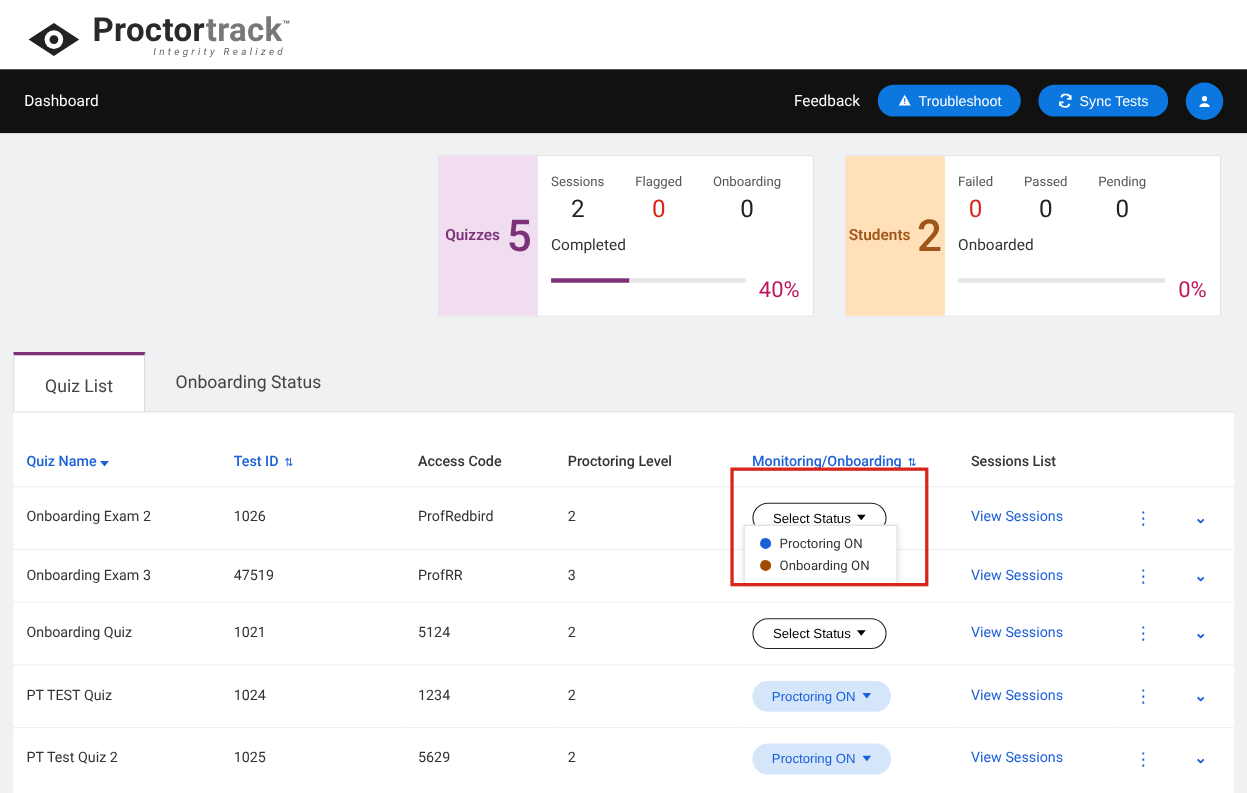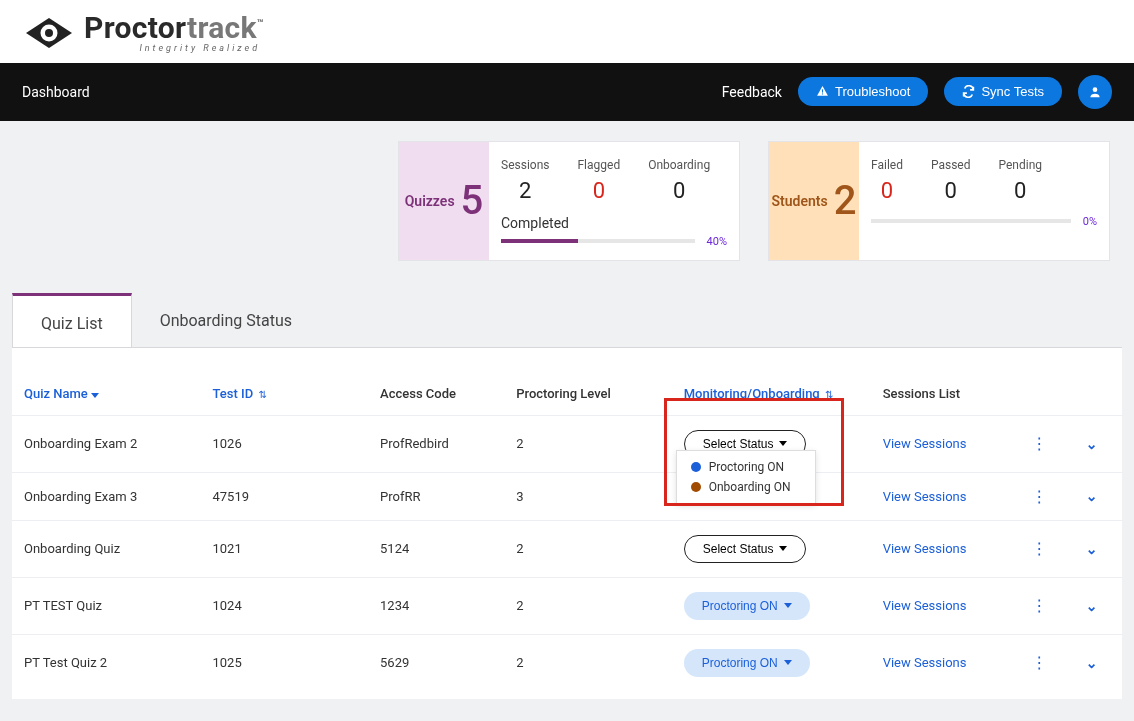--- a/index.html
+++ b/index.html
@@ -8,21 +8,21 @@
       background: #f0f1f3;
       color: #333;
       width: 1134px;
     }
 
     
     .logo-bar {
       background: #fff;
       padding: 14px 24px 10px;
       display: flex;
-      align-items: center;
+      align-items: flex-end;
       gap: 10px;
     }
     .logo-eye {
       width: 50px; height: 34px;
       position: relative;
     }
     .logo-eye svg { display: block; }
     .logo-text {
       display: flex; flex-direction: column;
     }
@@ -123,21 +123,21 @@
     .stat-col .hdr { font-size: 12px; color: #555; margin-bottom: 6px;}
     .stat-col .val { font-size: 22px; color: #222;}
     .stat-col .val.red { color: #d9261c;}
     .stat-progress-label { font-size: 14px; color:#333; margin-bottom:4px;}
     .stat-progress-row { display:flex; align-items:center; gap:12px;}
     .progress-track {
       flex:1; height:4px; background:#e6e6e6; position:relative;
     }
     .progress-fill { height:100%; background:#7c3178;}
     .progress-fill.gray { background:#ccc;}
-    .pct { font-size:11px; color:#6d28d9;}
+    .pct { font-size:20px; color:#be185d;margin-top:16px;}
 
     
     .tabs-wrap {
       margin: 0 12px;
       display:flex;
       border-bottom:1px solid #d8d8dc;
       font-size:16px;
       color:#444;
       text-align:center;
     }
@@ -350,20 +350,21 @@
           </div>
         <div class="stat-col">
             <div class="hdr">Passed</div>
             <div class="val">0</div>
           </div>
         <div class="stat-col">
             <div class="hdr">Pending</div>
             <div class="val">0</div>
           </div>
       </div>
+      <div class="stat-progress-label">Onboarded</div>
       <div class="stat-progress-row">
         <div class="progress-track">
             <div class="progress-fill gray" style="width:0%"></div>
           </div>
         <div class="pct">0%</div>
       </div>
     </div>
   </div>
 </div>
 

